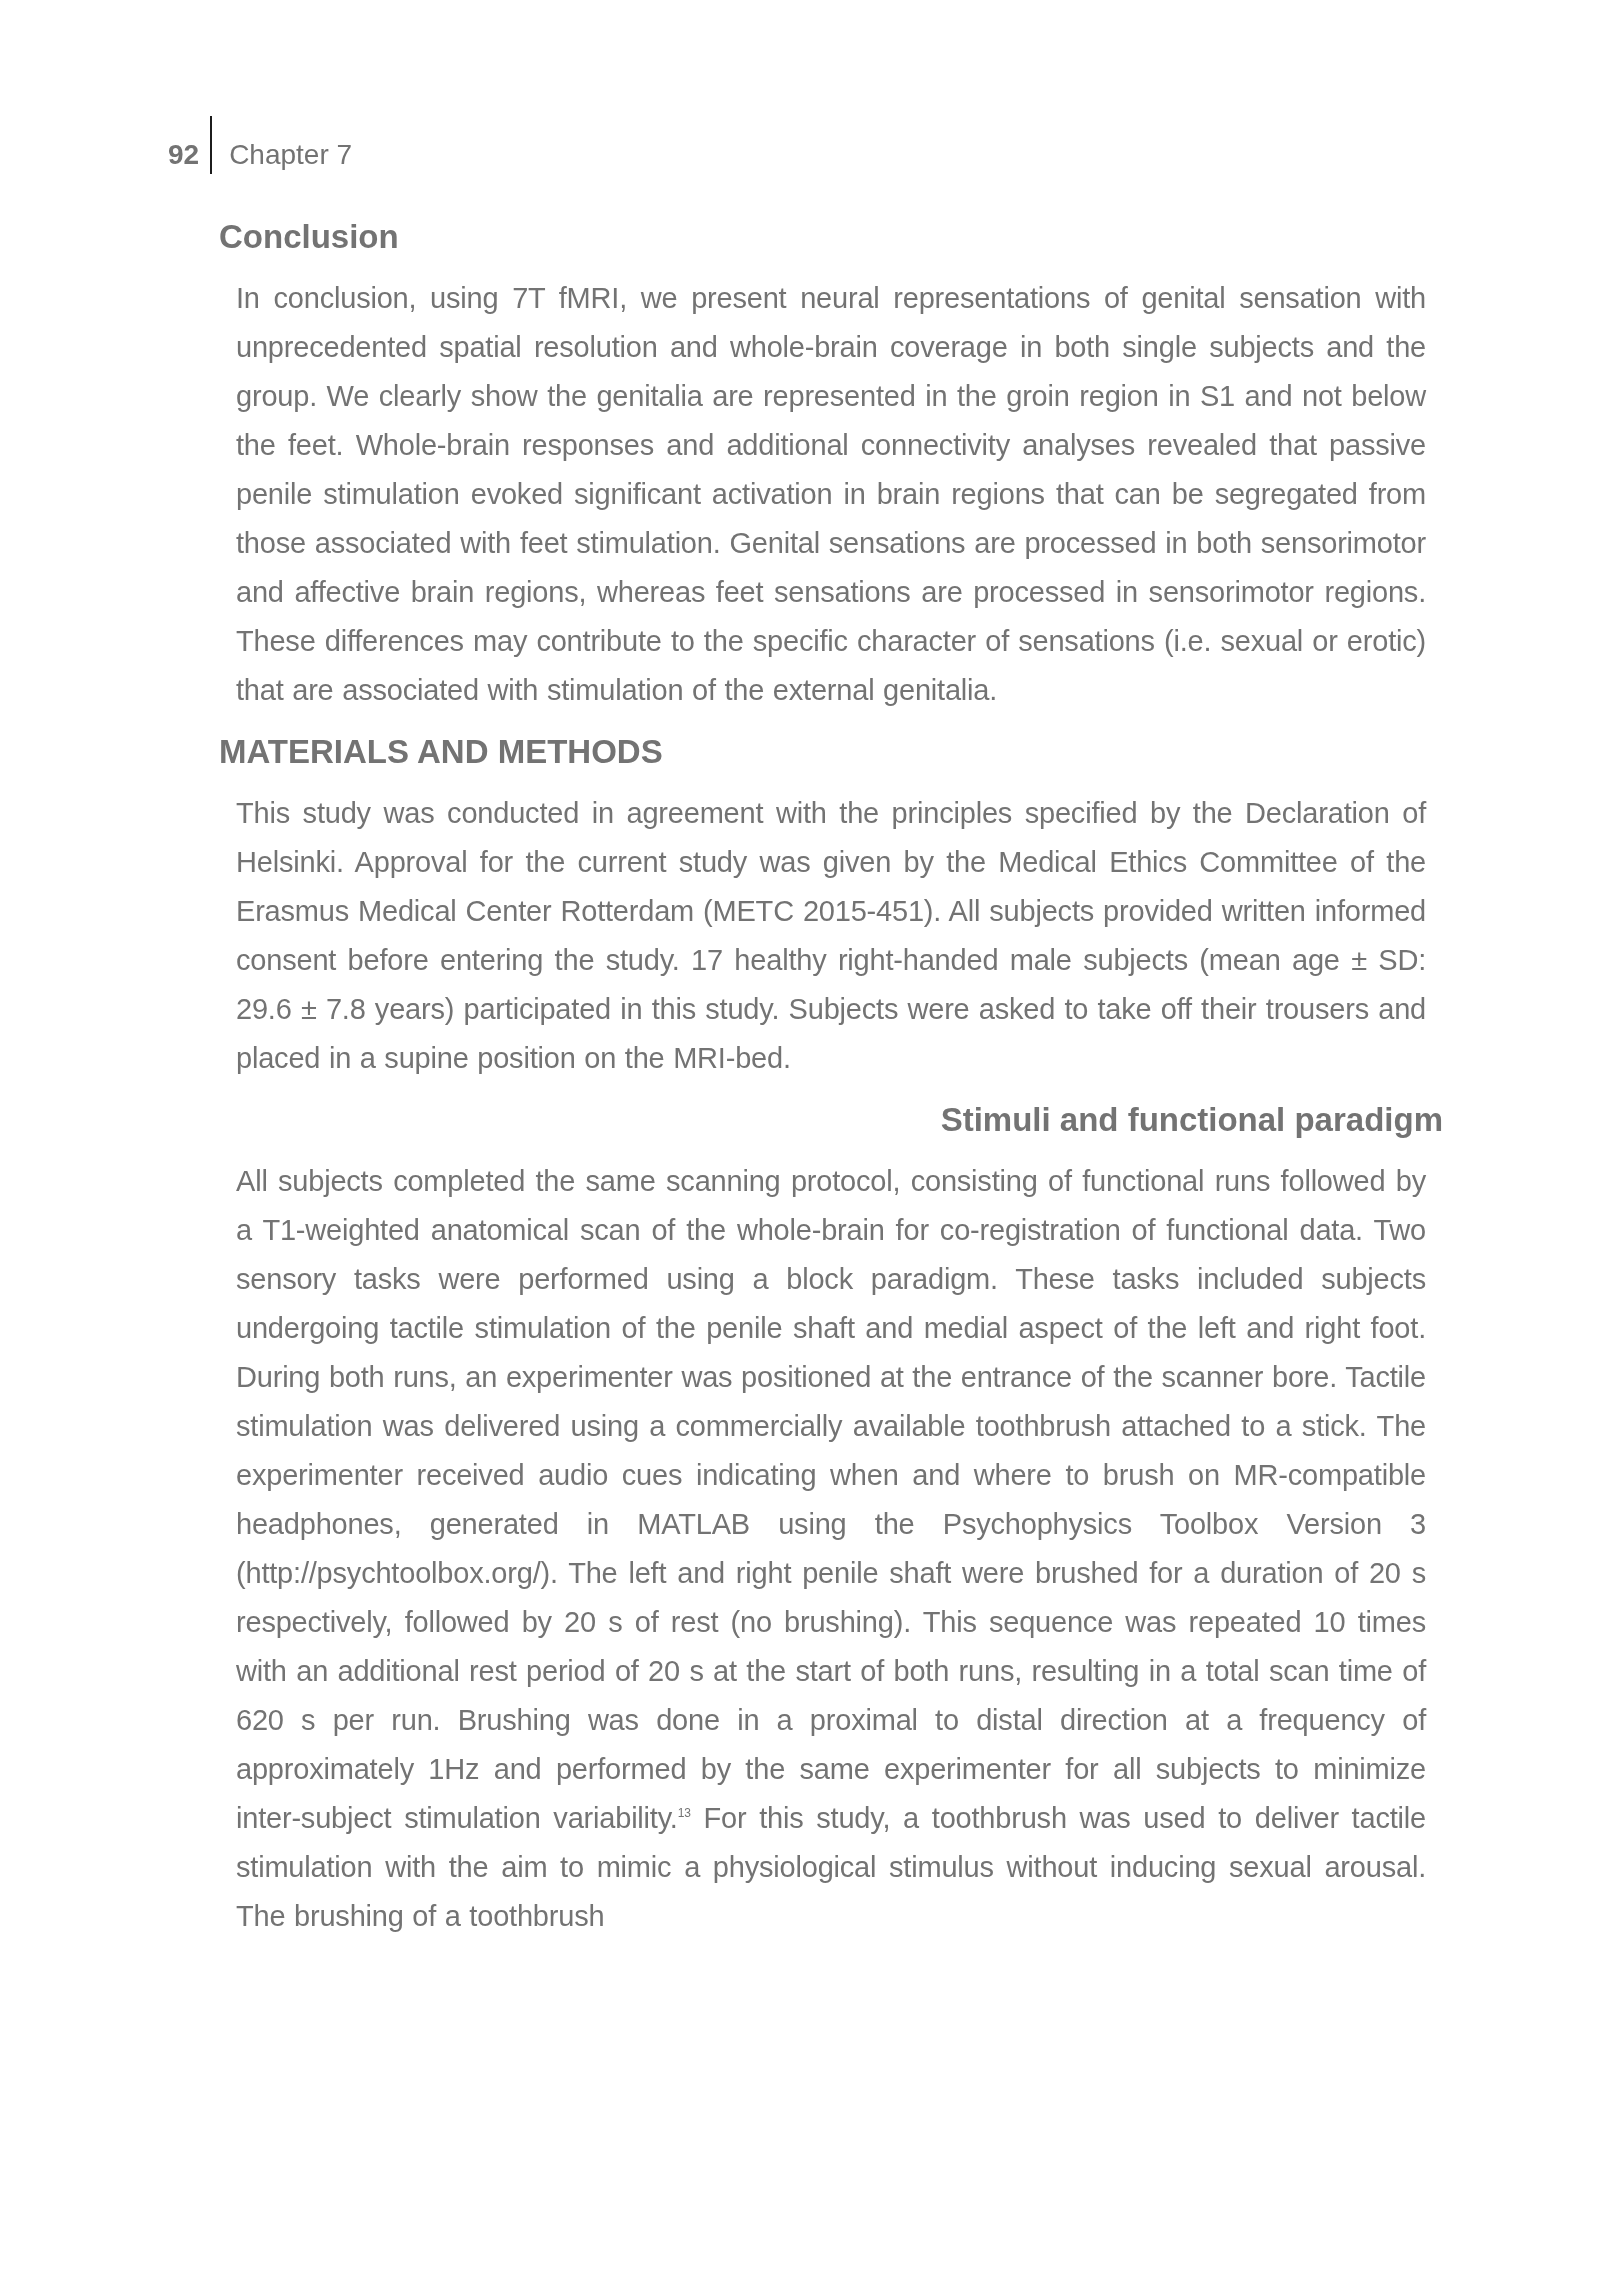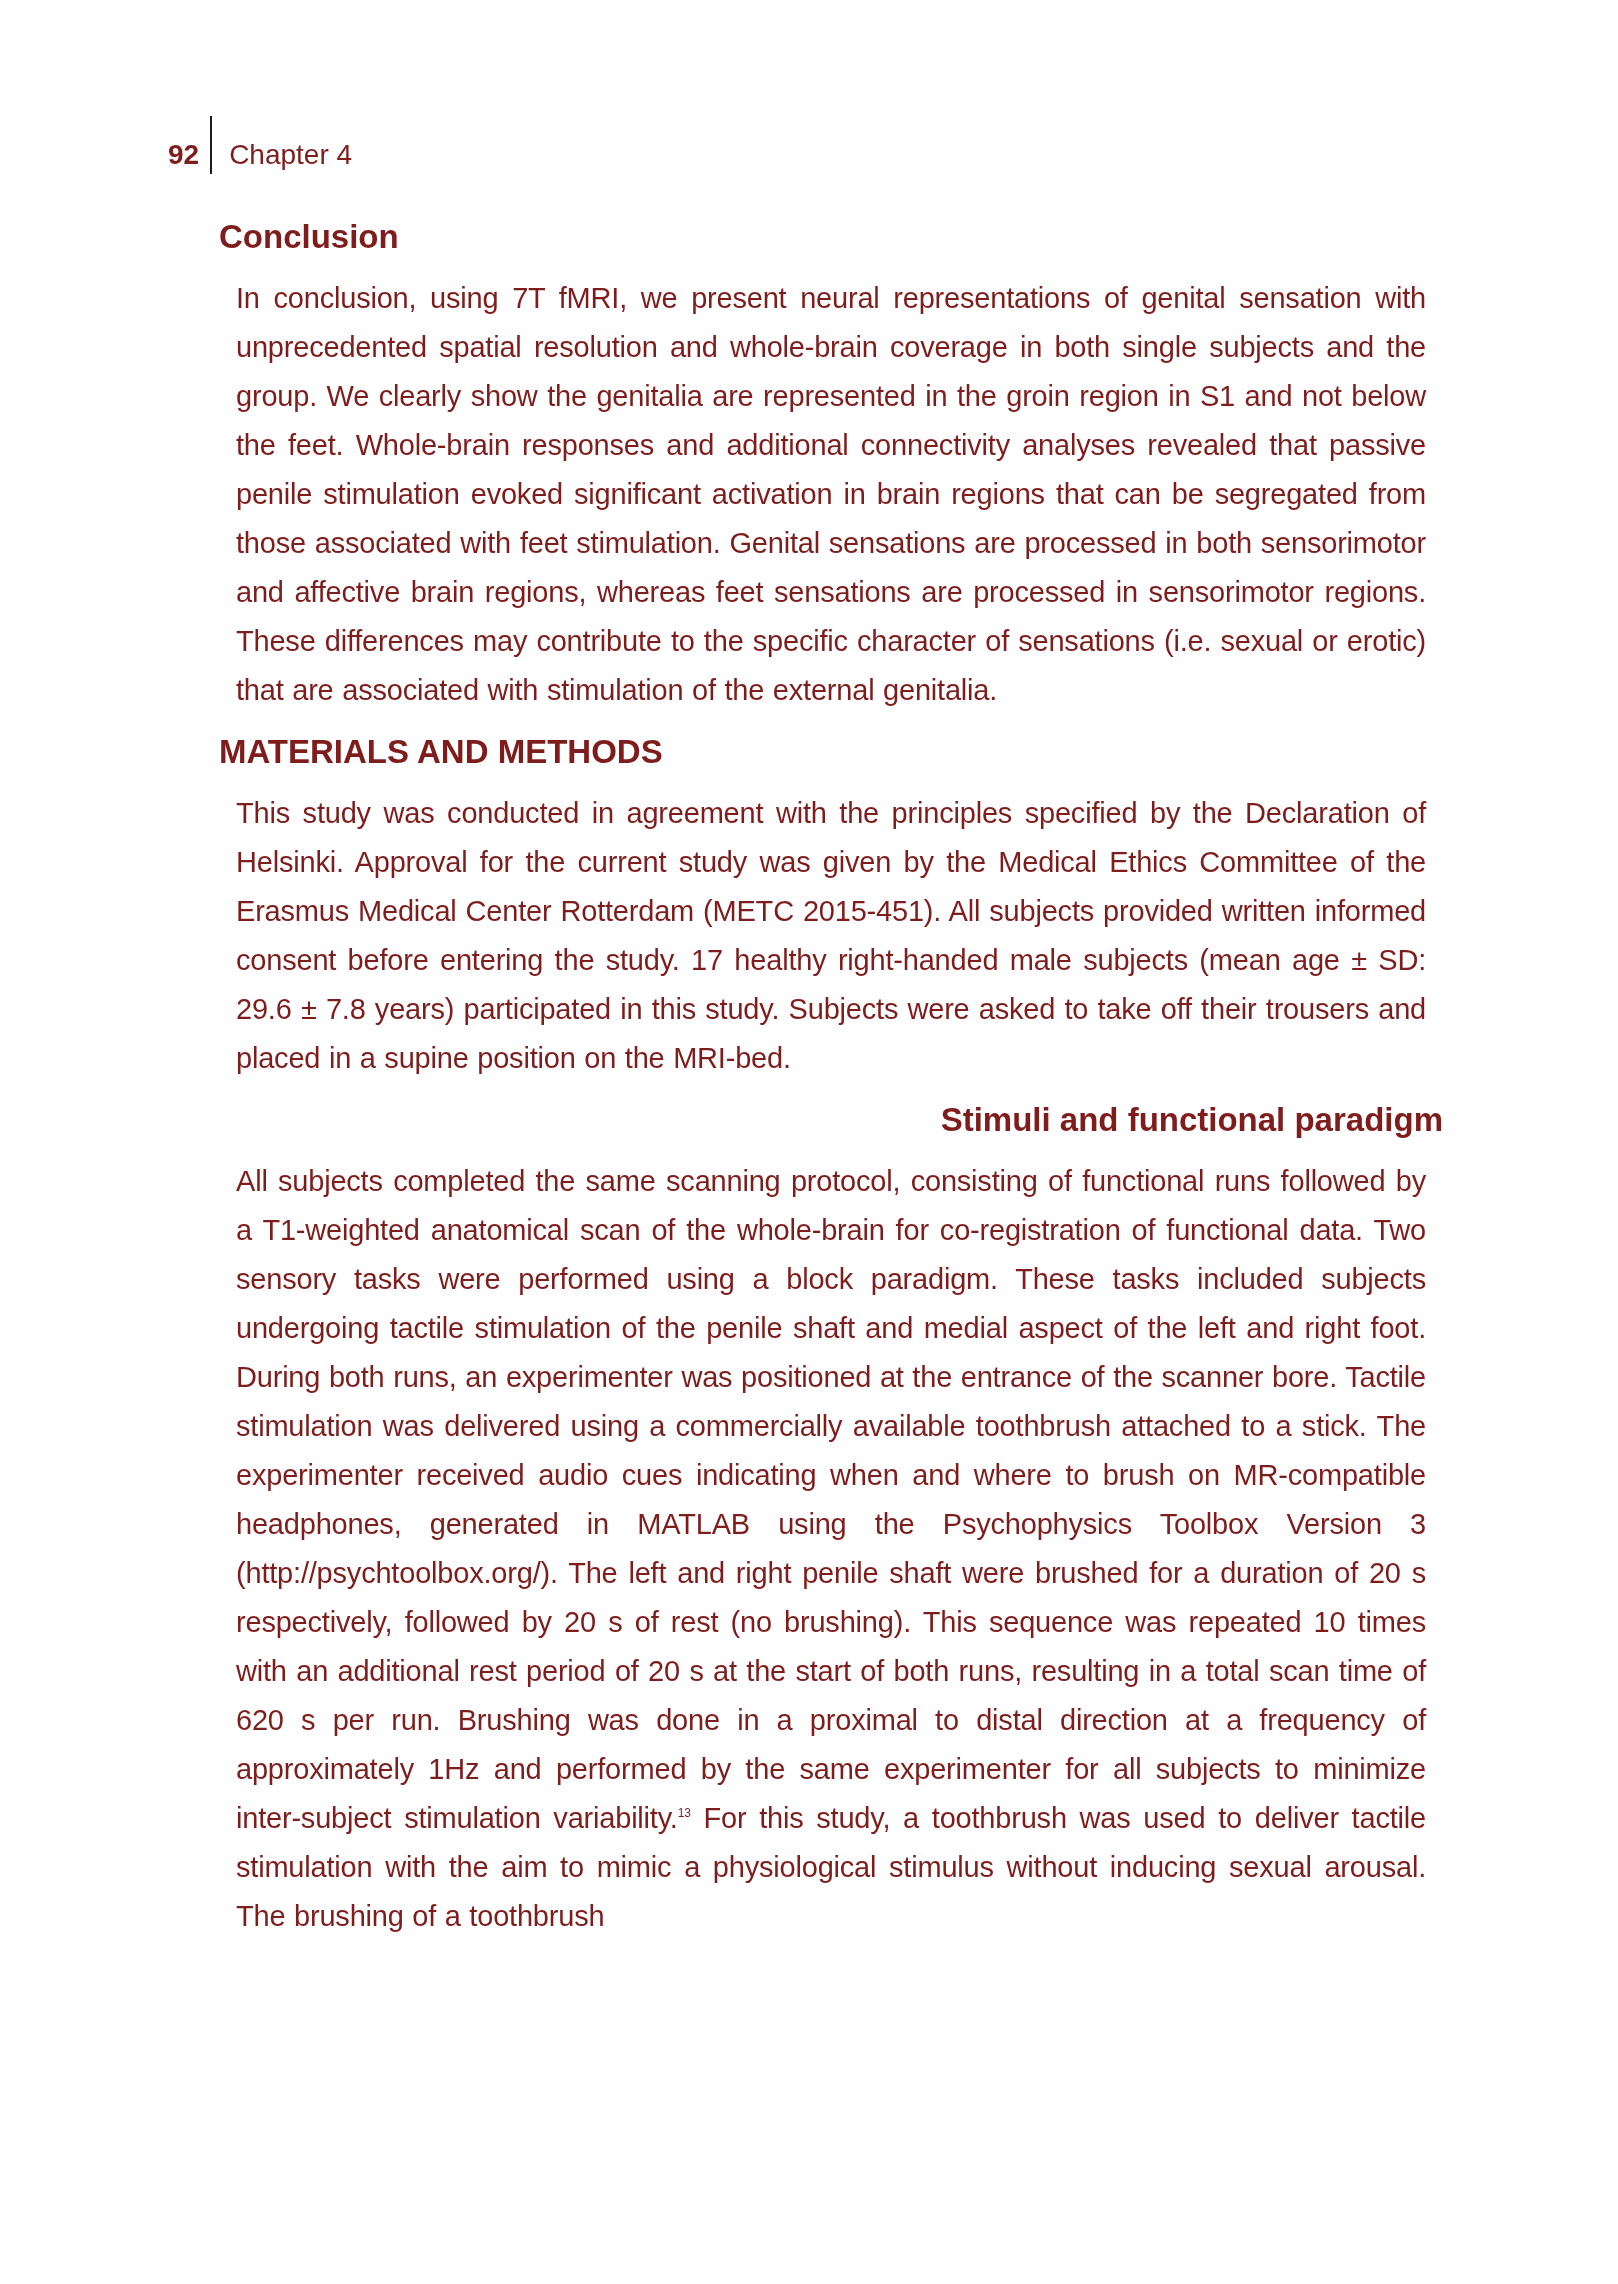--- a/index.html
+++ b/index.html
@@ -6,21 +6,21 @@
     margin: 0;
     padding: 0;
     background: #ffffff;
   }
   .page {
     position: relative;
     width: 1619px;
     height: 2284px;
     background: #ffffff;
     font-family: "Liberation Sans", sans-serif;
-    color: #7f1d1d;
+    color: #737373;
     overflow: hidden;
   }
   .running-header {
     position: absolute;
     left: 168px;
     top: 116px;
     height: 58px;
     display: flex;
     align-items: flex-end;
   }
@@ -76,21 +76,21 @@
   }
 </style>
 </head>
 <body>
 
 <div class="page">
 
   <header class="running-header">
     <span class="page-number">92</span>
     <span class="header-rule"></span>
-    <span class="chapter-label">Chapter 4</span>
+    <span class="chapter-label">Chapter 7</span>
   </header>
 
   <main class="content">
 
     <h2 class="heading-conclusion">Conclusion</h2>
 
     <p>In conclusion, using 7T fMRI, we present neural representations of genital sensation with unprecedented spatial resolution and whole-brain coverage in both single subjects and the group. We clearly show the genitalia are represented in the groin region in S1 and not below the feet. Whole-brain responses and additional connectivity analyses revealed that passive penile stimulation evoked significant activation in brain regions that can be segregated from those associated with feet stimulation. Genital sensations are processed in both sensorimotor and affective brain regions, whereas feet sensations are processed in sensorimotor regions. These differences may contribute to the specific character of sensations (i.e. sexual or erotic) that are associated with stimulation of the external genitalia.</p>
 
     <h1 class="heading-materials">MATERIALS AND METHODS</h1>
 

